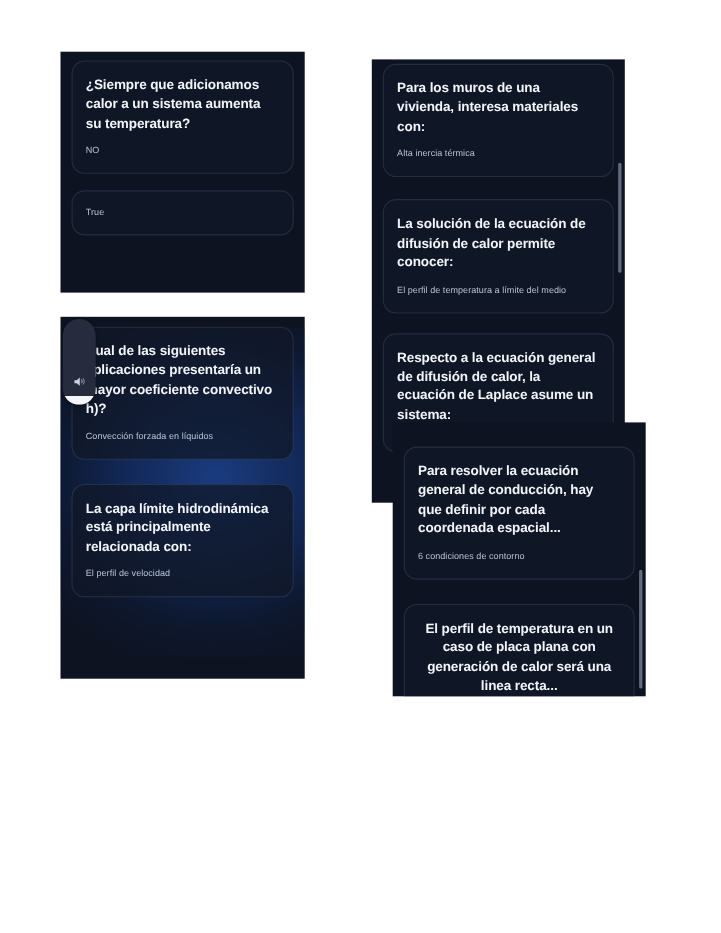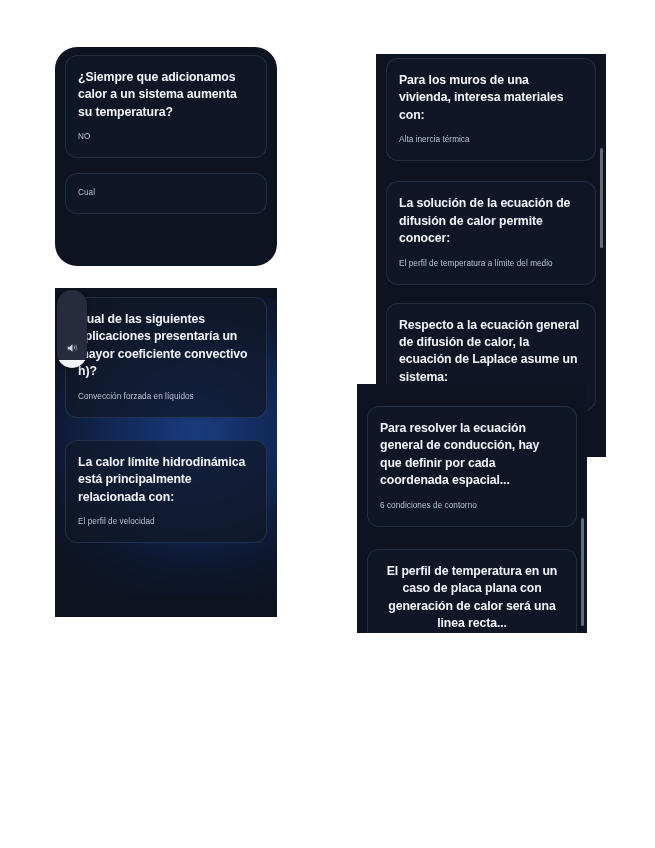--- a/index.html
+++ b/index.html
@@ -19,23 +19,23 @@
     background: #ffffff;
   }
 
   
   .screenshot {
     position: absolute;
     background: #0d1320;
     overflow: hidden;
   }
 
-  .screenshot.tl { left: 55px;  top: 47px;  width: 222px; height: 219px; border-radius: 22px; }
+  .screenshot.tl { left: 55px;  top: 47px;  width: 222px; height: 219px; }
   .screenshot.bl { left: 55px;  top: 288px; width: 222px; height: 329px; }
-  .screenshot.tr { left: 376px; top: 54px;  width: 230px; height: 403px; }
+  .screenshot.tr { left: 338px; top: 54px;  width: 230px; height: 403px; }
   .screenshot.br { left: 357px; top: 384px; width: 230px; height: 249px; }
 
   
   .glow {
     position: absolute;
     left: -40px;
     top: 10px;
     width: 330px;
     height: 300px;
     background: radial-gradient(ellipse at 55% 45%,
@@ -130,38 +130,38 @@
 
   <div class="screenshot tl">
     <div class="cards" style="padding-top:8px;">
 
       <div class="card">
         <p class="card-question">¿Siempre que adicionamos calor a un sistema aumenta su temperatura?</p>
         <p class="card-answer">NO</p>
       </div>
 
       <div class="card">
-        <p class="card-answer">Cual</p>
+        <p class="card-answer">True</p>
       </div>
 
     </div>
   </div>
 
   <div class="screenshot bl">
     <div class="glow"></div>
 
     <div class="cards" style="padding-top:9px;">
 
       <div class="card">
         <p class="card-question">Cual de las siguientes aplicaciones presentaría un mayor coeficiente convectivo h)?</p>
         <p class="card-answer">Convección forzada en líquidos</p>
       </div>
 
       <div class="card" style="margin-top:22px;">
-        <p class="card-question">La calor límite hidrodinámica está principalmente relacionada con:</p>
+        <p class="card-question">La capa límite hidrodinámica está principalmente relacionada con:</p>
         <p class="card-answer">El perfil de velocidad</p>
       </div>
 
 
     </div>
 
     <div class="volume-hud">
       <div class="volume-fill"></div>
       <div class="volume-speaker">
         <svg width="11" height="10" viewBox="0 0 16 14" aria-hidden="true">

